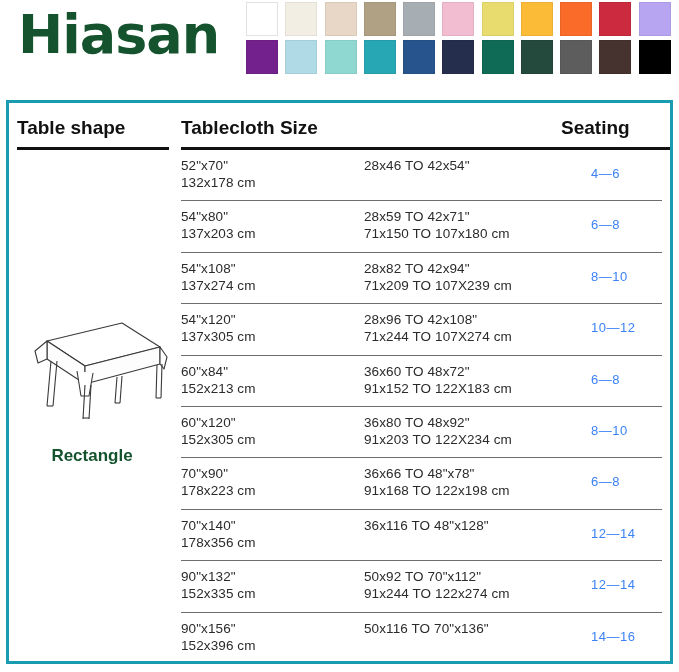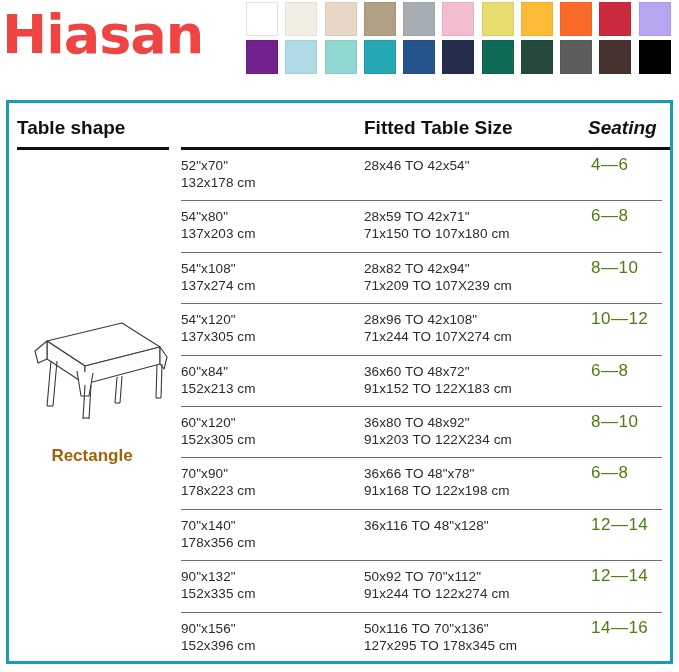--- a/index.html
+++ b/index.html
@@ -17,26 +17,26 @@
   }
 
   
   .header {
     position: relative;
     height: 96px;
     width: 679px;
   }
   .brand {
     position: absolute;
-    left: 2px;
+    left: 18px;
     top: 4px;
     font-size: 54px;
     font-weight: 700;
     letter-spacing: -1px;
-    color: #ef4444;
+    color: #14532d;
     font-family: "DejaVu Sans", sans-serif;
     line-height: 62px;
   }
   .swatch-grid {
     position: absolute;
     left: 246px;
     top: 2px;
     width: 432px;
   }
   .swatch-row {
@@ -87,21 +87,21 @@
     font-size: 19px;
     font-weight: 700;
     color: #111;
     white-space: nowrap;
     top: 14px;
     font-family: "Liberation Sans", sans-serif;
   }
   .th-shape  { left: 8px; }
   .th-cloth  { left: 172px; }
   .th-fitted { left: 355px; }
-  .th-seat   { left: 579px; font-style: italic; }
+  .th-seat   { left: 552px; }
 
   .head-rule-left {
     position: absolute;
     left: 8px;
     top: 44px;
     width: 152px;
     height: 3px;
     background: #111;
   }
   .head-rule-right {
@@ -129,21 +129,21 @@
     height: 110px;
   }
   .shape-label {
     position: absolute;
     left: 0;
     top: 295px;
     width: 166px;
     text-align: center;
     font-size: 17px;
     font-weight: 700;
-    color: #a16207;
+    color: #14532d;
   }
 
   
   .rows {
     position: absolute;
     left: 0;
     top: 47px;
     width: 100%;
   }
   .row {
@@ -161,23 +161,23 @@
     line-height: 17px;
     color: #2b2b2b;
     white-space: nowrap;
     top: 7px;
     letter-spacing: 0.1px;
   }
   .c-cloth  { left: 0px; }
   .c-fitted { left: 183px; }
   .c-seat {
     left: 410px;
-    top: 6px;
-    font-size: 17px;
-    color: #4d7c0f;
+    top: 15px;
+    font-size: 13px;
+    color: #3b82f6;
     letter-spacing: 0.5px;
   }
   .line2 { display: block; }
 </style>
 </head>
 <body>
 
 <div class="header">
   <div class="brand">Hiasan</div>
 
@@ -253,21 +253,21 @@
         </div>
       </div>
   </div>
 </div>
 
 <div class="card">
   <div class="tbl">
 
     <div class="thead">
       <div class="th th-shape">Table shape</div>
-      <div class="th th-fitted">Fitted Table Size</div>
+      <div class="th th-cloth">Tablecloth Size</div>
       <div class="th th-seat">Seating</div>
       <div class="head-rule-left"></div>
       <div class="head-rule-right"></div>
     </div>
 
     <div class="shape-col">
       <div class="shape-illu">
         <svg viewBox="0 0 152 110" width="152" height="110" xmlns="http://www.w3.org/2000/svg">
           <g fill="none" stroke="#3a3a3a" stroke-width="1.1" stroke-linejoin="round">
 
@@ -400,20 +400,19 @@
           </div>
           <div class="cell c-seat">12—14</div>
         </div>
         <div class="row last">
           <div class="cell c-cloth">
             <span class="line2">90"x156"</span>
             <span class="line2">152x396 cm</span>
           </div>
           <div class="cell c-fitted">
             <span class="line2">50x116 TO 70"x136"</span>
-            <span class="line2">127x295 TO 178x345 cm</span>
           </div>
           <div class="cell c-seat">14—16</div>
         </div>
       </div>
 
   </div>
 </div>
 
 </body></html>

